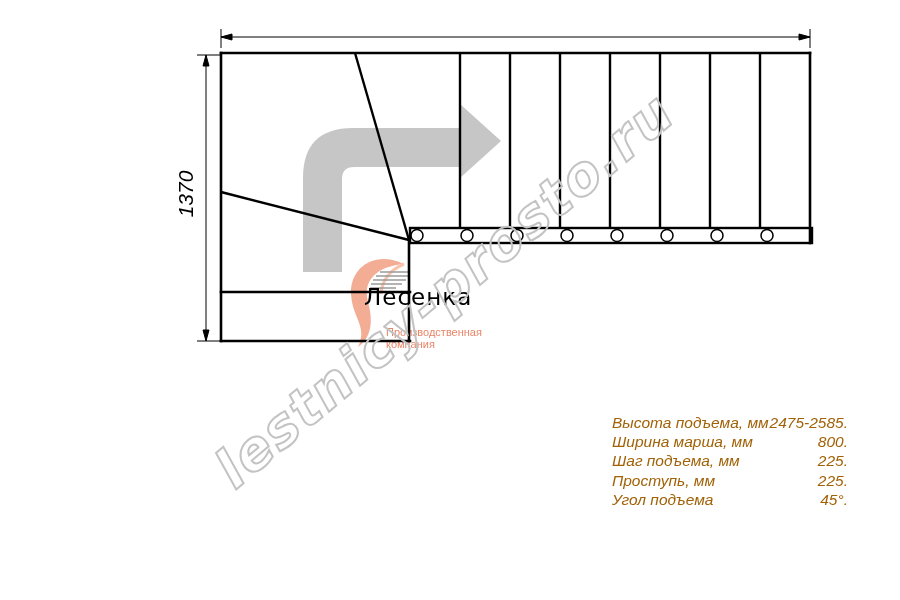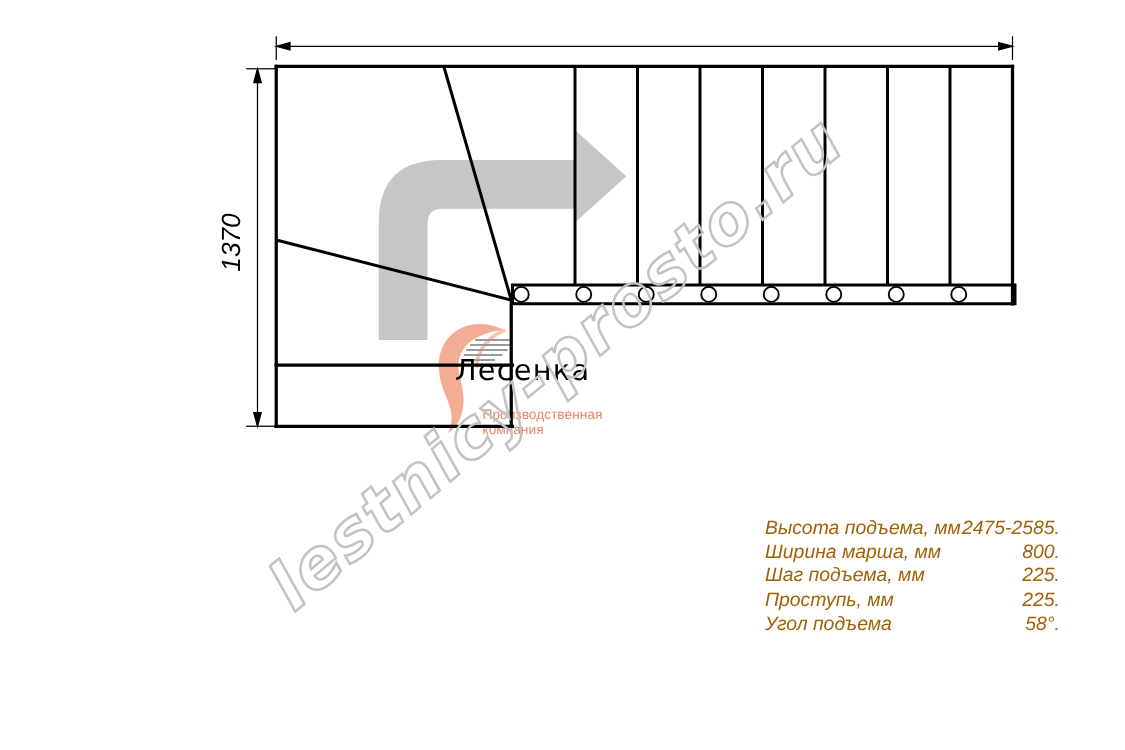--- a/index.html
+++ b/index.html
@@ -126,17 +126,17 @@
     <div class="spec-row">
       <span class="spec-label">Шаг подъема, мм</span>
       <span class="spec-value">225.</span>
     </div>
     <div class="spec-row">
       <span class="spec-label">Проступь, мм</span>
       <span class="spec-value">225.</span>
     </div>
     <div class="spec-row">
       <span class="spec-label">Угол подъема</span>
-      <span class="spec-value">58°.</span>
+      <span class="spec-value">45°.</span>
     </div>
   </div>
 
 </div>
 
 </body></html>

